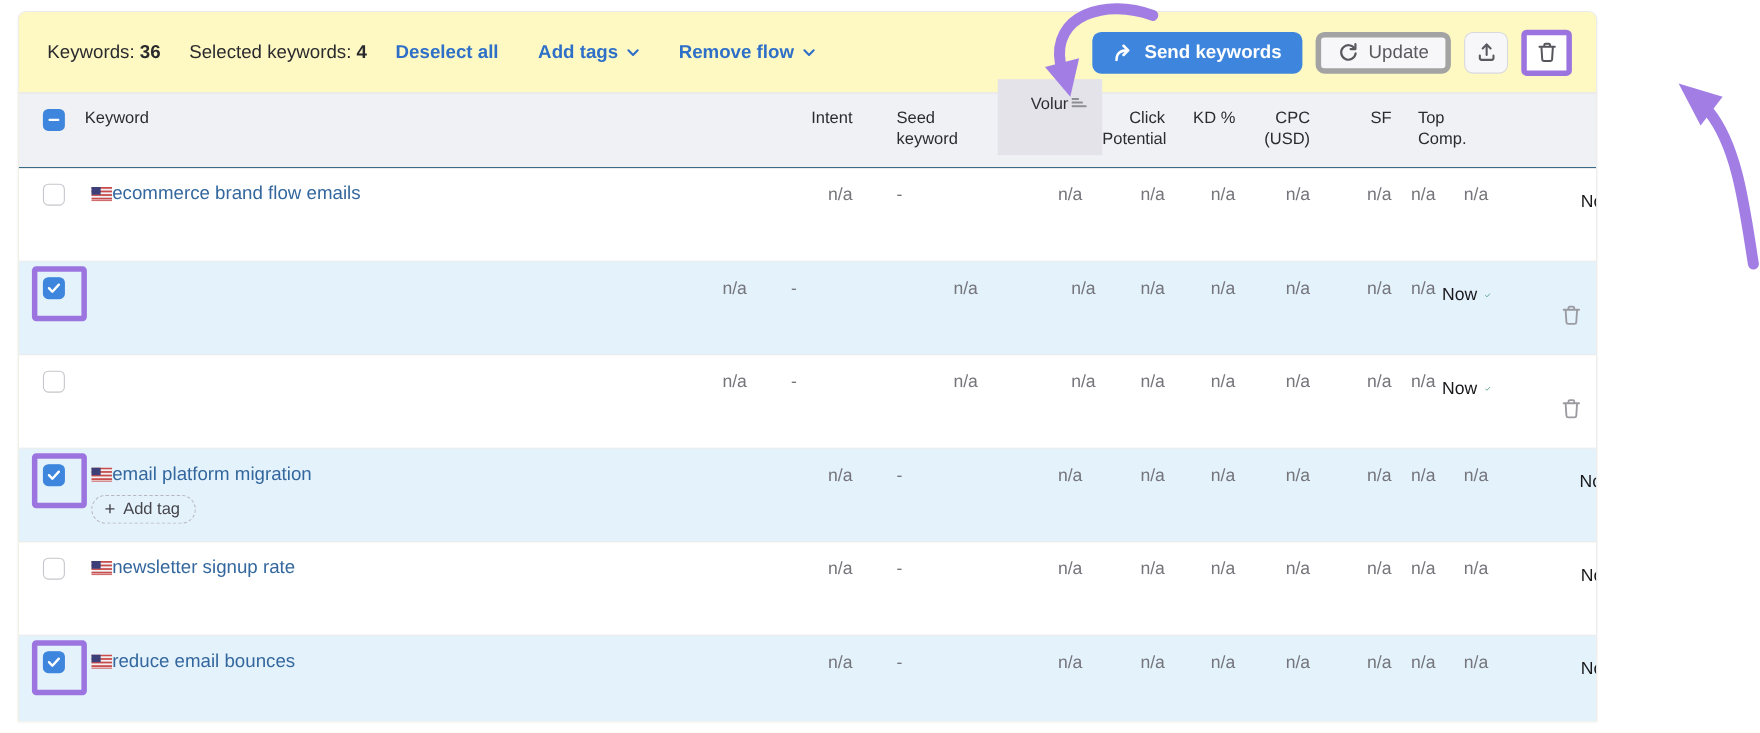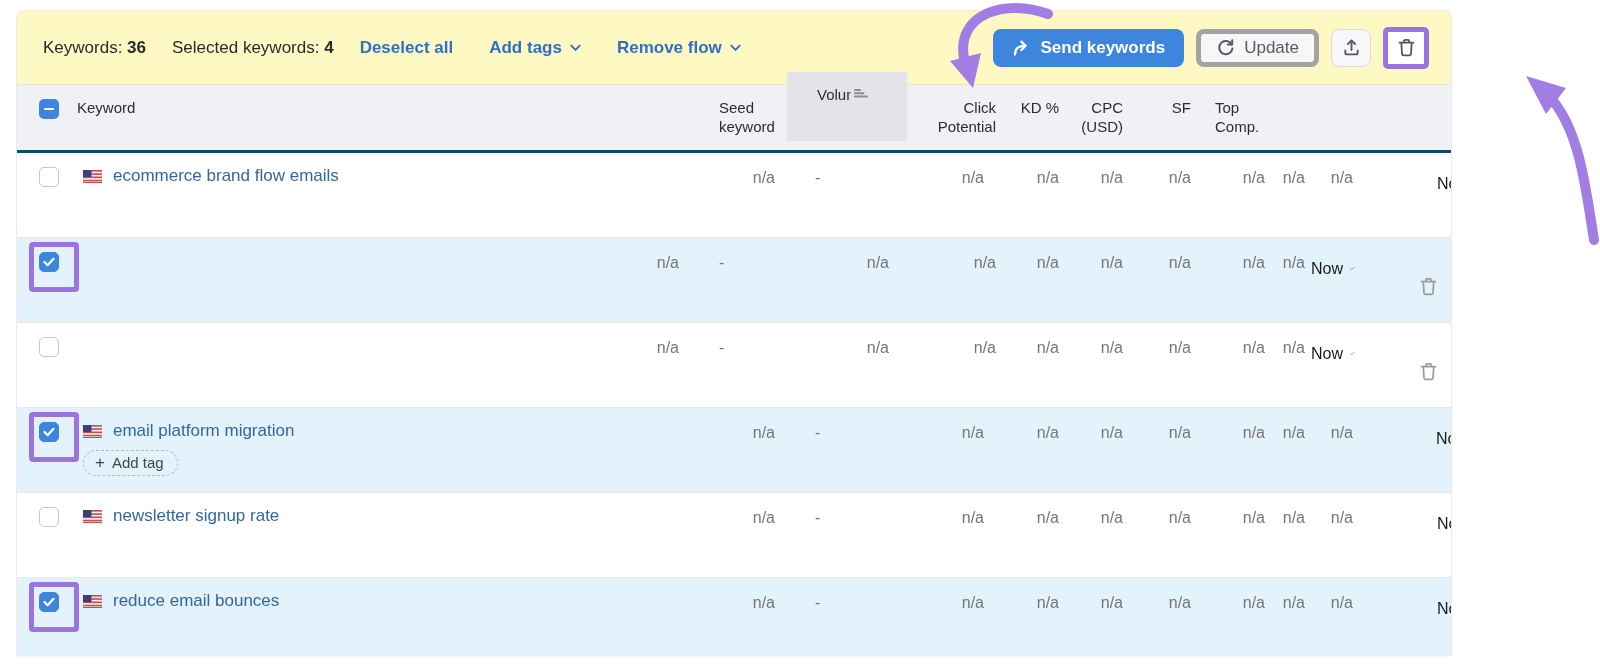--- a/index.html
+++ b/index.html
@@ -30,21 +30,21 @@
     width:40px; height:38px; display:flex; align-items:center; justify-content:center;
     background:#f7f7f9; border:1px solid #d8d8de; border-radius:8px; cursor:pointer;
   }
   .btn-icon.annotated {
     background:#fff; border:5px solid #9c74e0; border-radius:5px; width:46px; height:42px;
   }
   
   .grid { display:grid; width:100%;
     grid-template-columns:46px 628px 96px 120px 95px 63px 64px 68px 74px 40px 48px 138px 50px 1fr; }
   
-  .thead { background:#f0f1f4; border-top:1px solid #e4e4e8; border-bottom:3px solid #0c4a6e; height:69px; }
+  .thead { background:#f0f1f4; border-top:1px solid #e4e4e8; border-bottom:1px solid #0c4a6e; height:69px; }
   .th { font-size:15px; color:#2c2c30; line-height:19px; padding-top:13px; }
   .th.r { text-align:right; padding-right:6px; }
   .th.intent { padding-right:12px; }
   .th.seed { padding-left:28px; text-align:left; }
   .th.volume { background:#e3e3e9; height:69px; margin-top:-13px; padding-top:13px; padding-left:30px;
                display:flex; align-items:flex-start; gap:3px; }
   .th.volume .clip { display:inline-block; max-width:34px; overflow:hidden; white-space:nowrap; }
   .th.volume svg { margin-top:4px; flex:none; }
   .th.top { text-align:left; padding-left:18px; }
   .th.updated { text-align:right; padding-right:4px; }
@@ -64,21 +64,21 @@
   .cb-cell { position:relative; padding-top:0; }
   .cb-wrap { position:absolute; left:22px; top:14px; width:20px; height:20px; }
   .cb-wrap.annotated::before { content:""; position:absolute; left:-10px; top:-10px;
      width:40px; height:40px; border:5px solid #9c74e0; border-radius:4px; }
   .cb { position:absolute; inset:0; border-radius:5px; background:#fff; border:1.5px solid #c6c6cc;
         display:flex; align-items:center; justify-content:center; cursor:pointer; }
   .cb svg { display:none; }
   .cb.checked { background:#3e86dd; border-color:#3e86dd; }
   .cb.checked svg { display:block; }
   .kw-cell { padding-top:13px; }
-  .kw-line { display:flex; align-items:center; gap:11px; padding-left:20px;text-align:right; }
+  .kw-line { display:flex; align-items:center; padding-left:20px;text-align:right; }
   .kw-link { font-size:17px; color:#33679d; text-decoration:none; cursor:pointer; }
   .flag { display:flex; flex:none; }
   .add-tag { margin:9px 0 0 20px; display:inline-flex; align-items:center; gap:7px;
              border:1px dashed #b7b7bf; border-radius:14px; background:transparent;
              padding:3px 13px 4px 11px; font-size:15px; color:#45454b; cursor:pointer;
              font-family:"Liberation Sans", sans-serif; }
   .add-tag .plus { font-size:17px; color:#45454b; line-height:14px; }
   .updated-cell { display:flex; justify-content:flex-end; align-items:center; gap:7px;
                   padding-right:4px; padding-top:17px; height:44px; }
   .updated-cell .now { font-size:16px; color:#19191c; }
@@ -149,20 +149,21 @@
     </div>
   </div>
 
   <div class="grid thead">
     <div class="th">
       <div class="hcb">
           <div class="minus"></div>
         </div>
     </div>
     <div class="th kwhead">Keyword</div>
+    <div class="th r intent">Intent</div>
     <div class="th seed">
       <div>Seed</div>
       <div>keyword</div>
     </div>
     <div class="th volume">
       <span class="clip">Volume</span>
       <svg width="14" height="9" viewBox="0 0 14 9">
         <g fill="#8d8d95">
             <rect x="0" y="0" width="7" height="1.9" rx="0.9"></rect>
             <rect x="0" y="3.3" width="10.5" height="1.9" rx="0.9"></rect>

